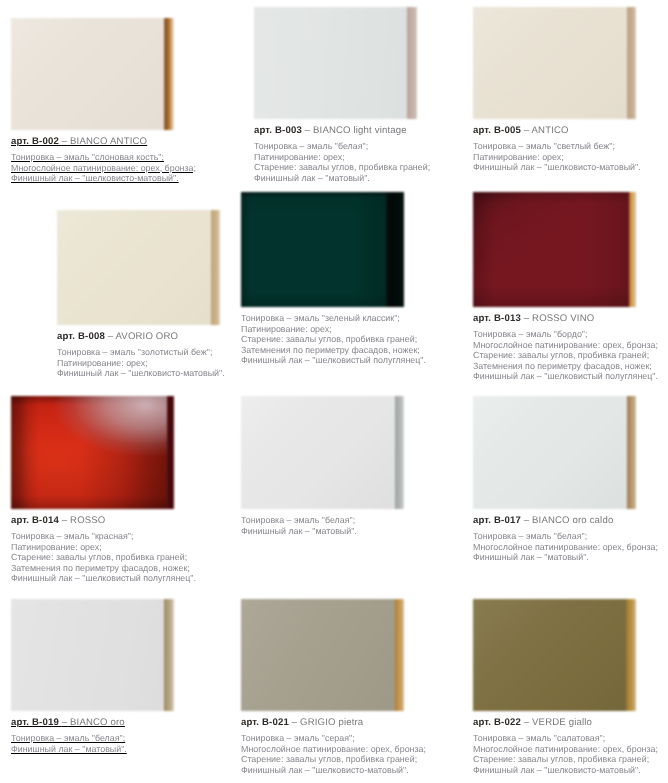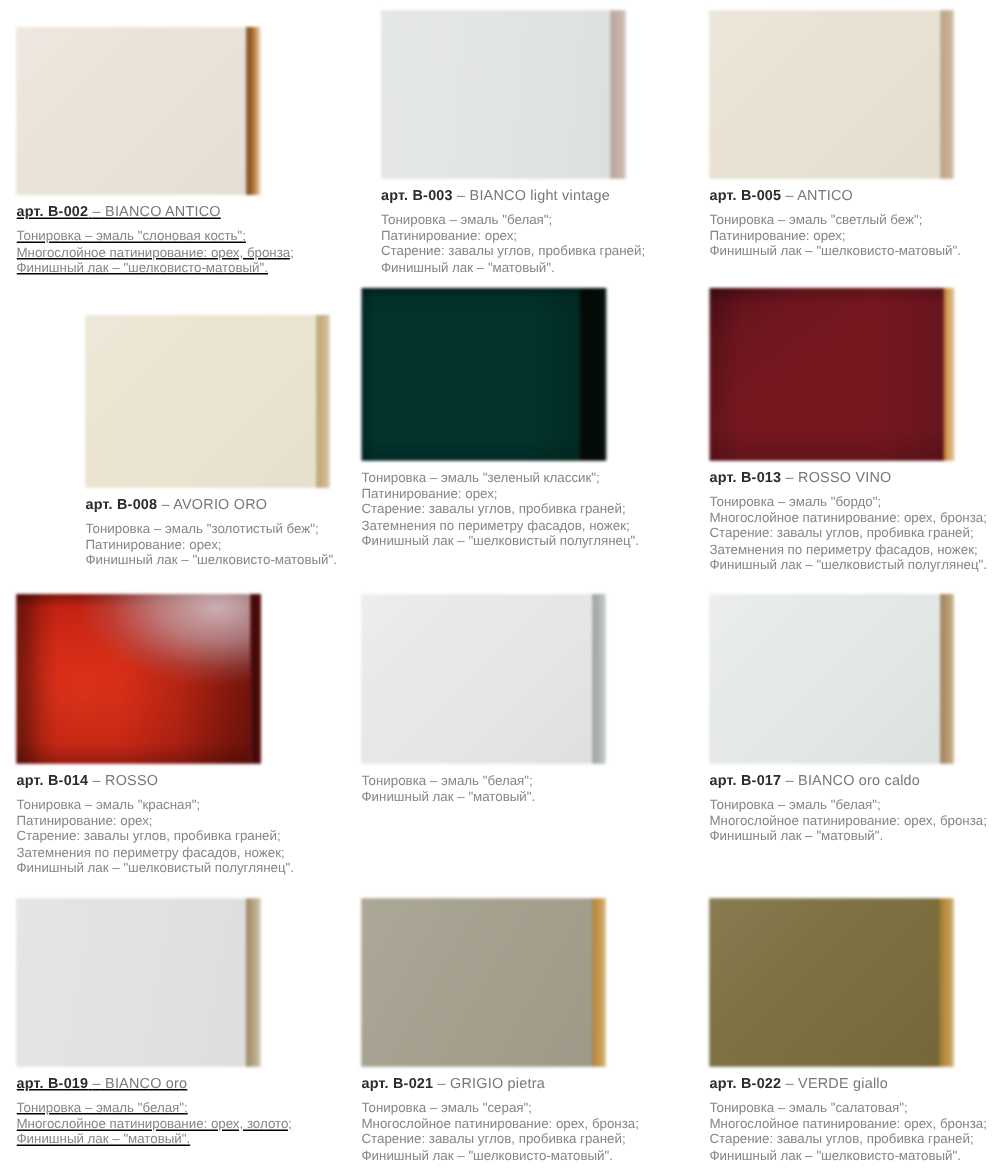--- a/index.html
+++ b/index.html
@@ -208,21 +208,20 @@
       <div class="edge e9" style="left: 153px; width: 10px; height: 112px; background-color: rgb(182, 166, 132);"></div>
     </div>
     <div class="caption">
       <div class="title">
         <span class="code">арт. B-019</span>
         <span class="sep">–</span>
         <span class="nm">BIANCO oro</span>
       </div>
       <div class="desc">
           <div>Тонировка – эмаль "белая";</div>
-          <div>Многослойное патинирование: орех, золото;</div>
           <div>Финишный лак – "матовый".</div>
         </div>
     </div>
   </div>
     <div class="card" style="left: 241px; top: 599px;">
     <div class="swatch" style="height: 112px;">
       <div class="face f10" style="width: 154px; height: 112px; background-color: rgb(163, 158, 140);"></div>
       <div class="edge e10" style="left: 154px; width: 9px; height: 112px; background-color: rgb(200, 154, 81);"></div>
     </div>
     <div class="caption">

